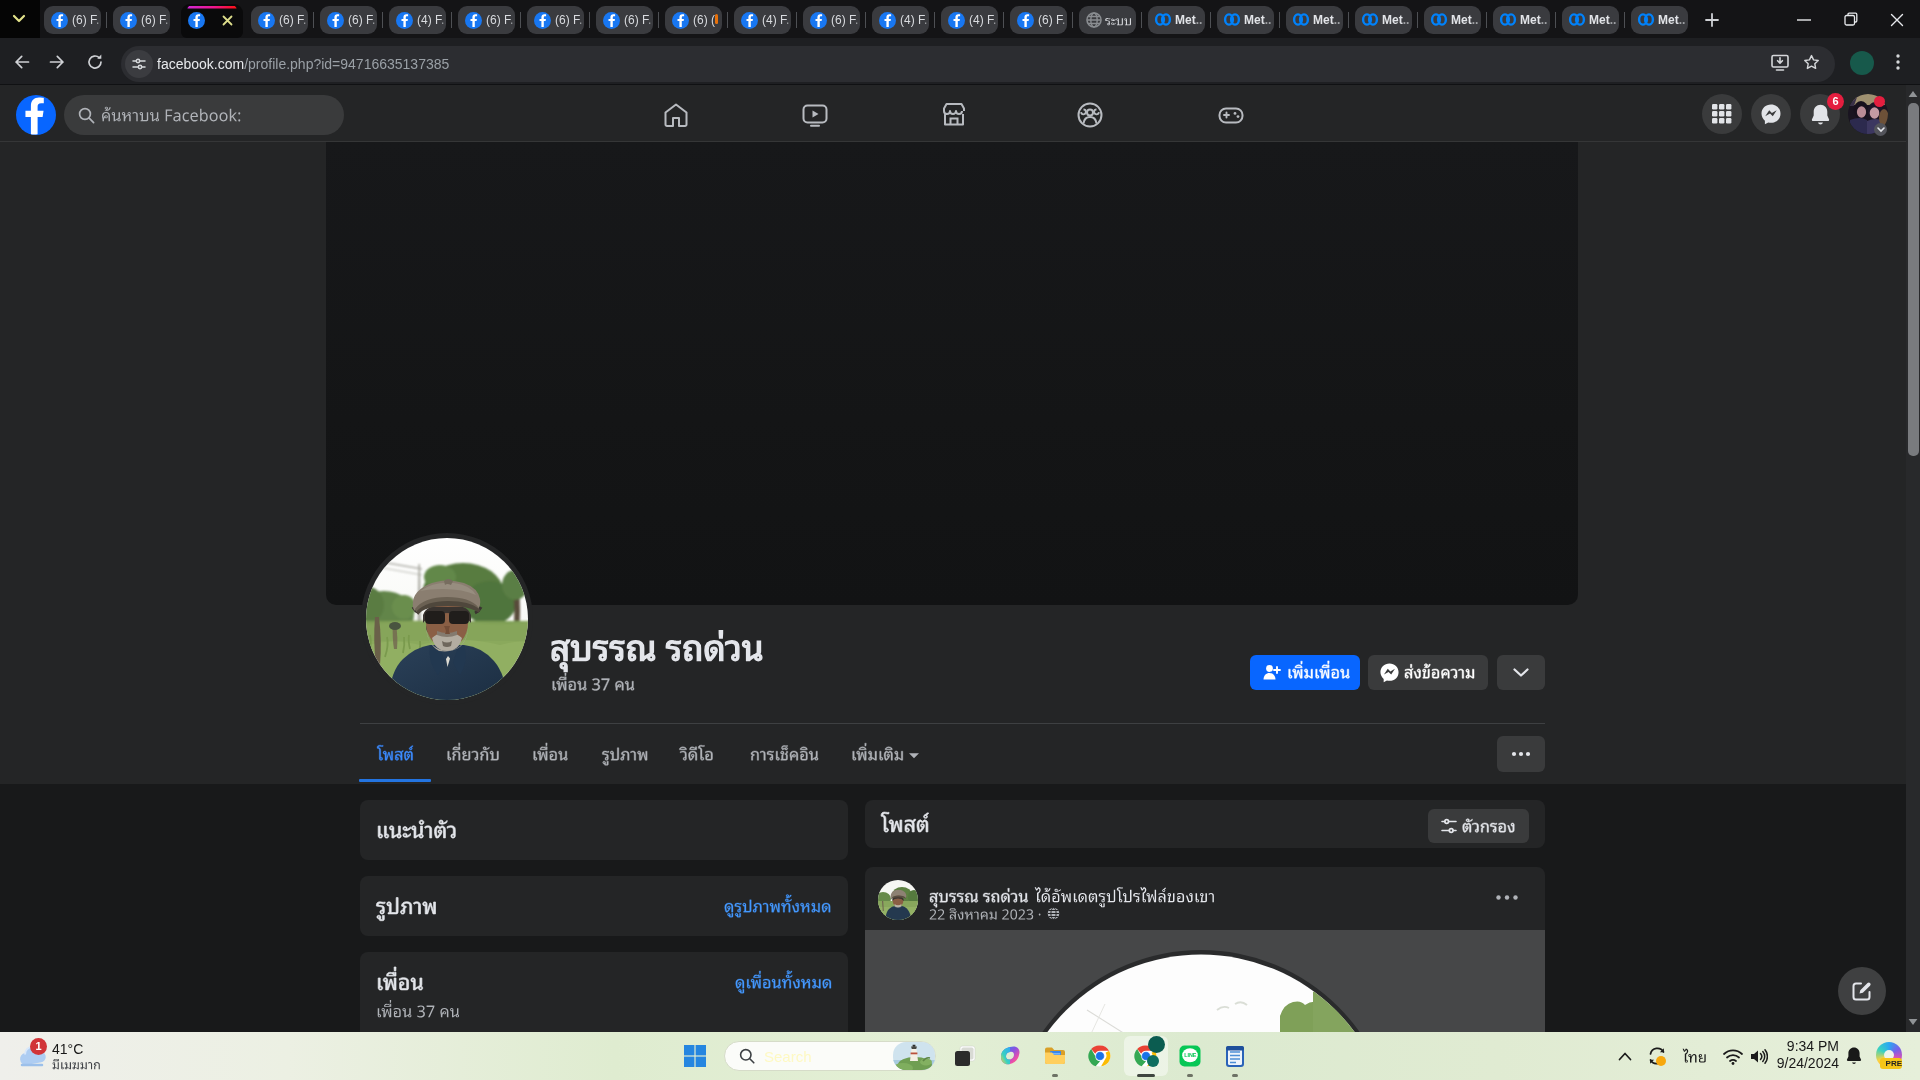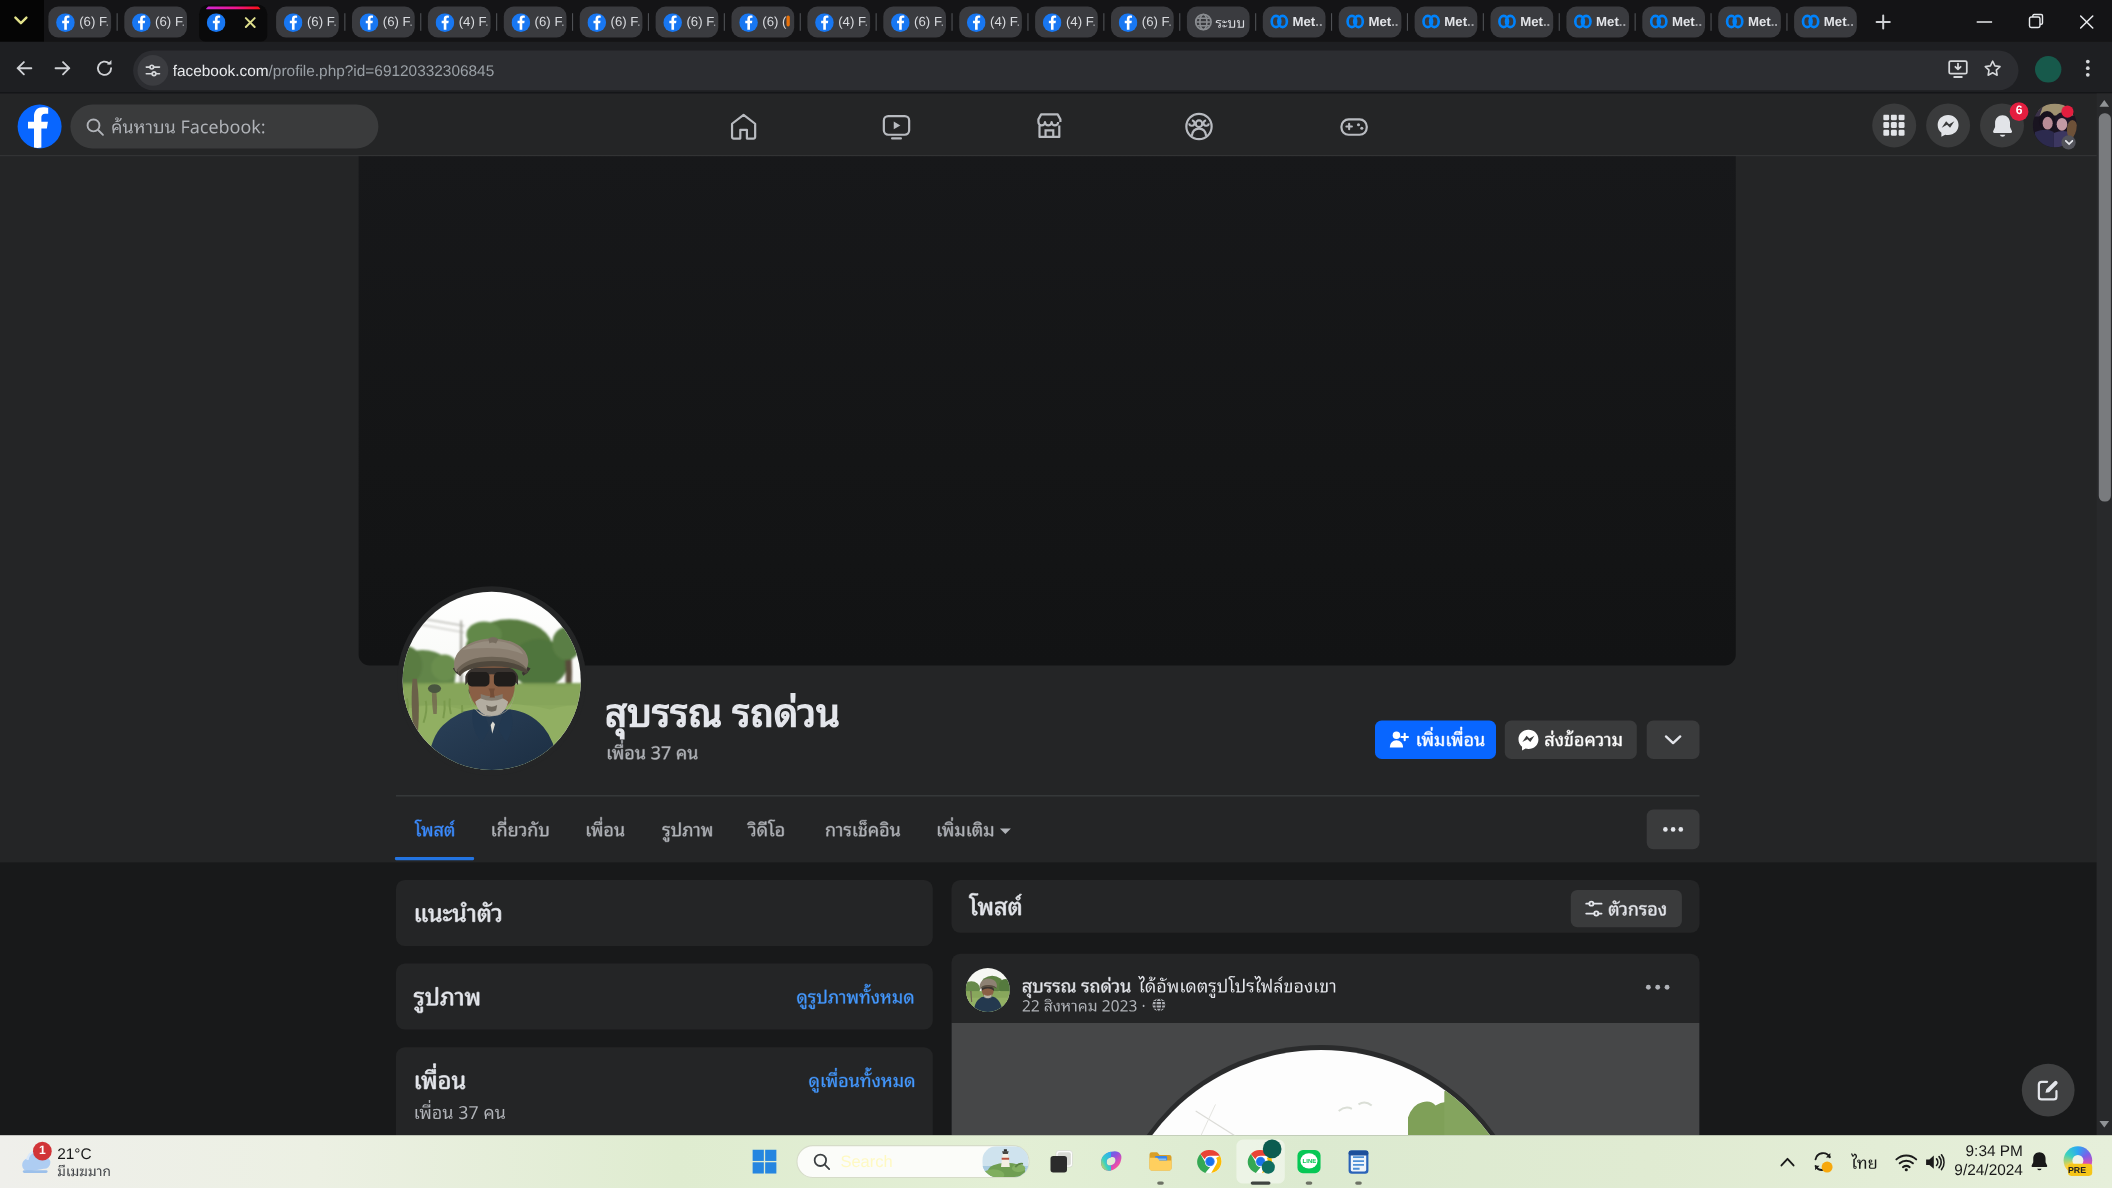--- a/index.html
+++ b/index.html
@@ -222,21 +222,21 @@
     </svg>
 <div style="position:absolute;left:121px;top:46px;width:1714px;height:36px;background:#2c2d31;border-radius:18px"></div>
 <div style="position:absolute;left:125px;top:50px;width:28px;height:28px;background:#3b3c40;border-radius:50%"></div>
 <svg style="position:absolute;left:131px;top:56px" width="16" height="16" viewBox="0 0 16 16">
       <g stroke="#d5d7da" stroke-width="1.5" stroke-linecap="round">
         <path d="M2 5h3.4M8.4 5H14M2 11h5.6M10.6 11H14"></path>
       </g>
       <circle cx="7" cy="5" r="1.7" fill="none" stroke="#d5d7da" stroke-width="1.5"></circle>
       <circle cx="9" cy="11" r="1.7" fill="none" stroke="#d5d7da" stroke-width="1.5"></circle>
     </svg>
-<div style="position:absolute;left:157px;top:56px;font:14px 'Liberation Sans',sans-serif;color:#e8eaed">facebook.com<span style="color:#9aa0a6">/profile.php?id=69120332306845</span></div>
+<div style="position:absolute;left:157px;top:56px;font:14px 'Liberation Sans',sans-serif;color:#e8eaed">facebook.com<span style="color:#9aa0a6">/profile.php?id=94716635137385</span></div>
 <svg style="position:absolute;left:1770px;top:53px" width="20" height="19" viewBox="0 0 20 19">
       <rect x="2" y="2.5" width="16" height="11.5" rx="1.4" stroke="#d5d7da" stroke-width="1.6" fill="none"></rect>
       <path d="M6.5 17h7" stroke="#d5d7da" stroke-width="1.6" stroke-linecap="round"></path>
       <path d="M10 4.8v5M7.6 7.7l2.4 2.4 2.4-2.4" stroke="#d5d7da" stroke-width="1.6" fill="none" stroke-linecap="round" stroke-linejoin="round"></path>
     </svg>
 <svg style="position:absolute;left:1803px;top:54px" width="17" height="17" viewBox="0 0 19 19">
       <path d="M9.5 1.8l2.3 4.8 5.2.7-3.8 3.6.9 5.2-4.6-2.5-4.6 2.5.9-5.2L2 7.3l5.2-.7z" stroke="#d5d7da" stroke-width="1.6" fill="none" stroke-linejoin="round"></path>
     </svg>
 <div style="position:absolute;left:1850px;top:51px;width:24px;height:24px;border-radius:50%;background:#17594b"></div>
 <svg style="position:absolute;left:1892px;top:52px" width="12" height="20" viewBox="0 0 12 20">
@@ -518,21 +518,21 @@
       <path d="M5 7L9.4 1H.6z" fill="#909396"></path>
     </svg>
 <div style="position:absolute;left:1907.5px;top:103px;width:11px;height:353px;background:#797b7e;border-radius:5px"></div>
 <div style="position:absolute;left:0;top:1032px;width:1920px;height:48px;background:linear-gradient(90deg,#efefeb 0%,#ecf0e3 15%,#dfecd0 32%,#e3efd5 48%,#dcead0 62%,#e0ebd2 78%,#e6efda 100%)"></div>
 <svg style="position:absolute;left:18px;top:1043px" width="30" height="25" viewBox="0 0 30 25">
       <path d="M8 22a6 6 0 0 1-1-11.9A8 8 0 0 1 22.5 8.5 5.5 5.5 0 0 1 22 19.5z" fill="#aecdf2"></path>
       <path d="M7 11.5A8 8 0 0 1 22.5 9" stroke="#d9e8fb" stroke-width="2" fill="none"></path>
       <path d="M4 22h20" stroke="#9cc0ea" stroke-width="2.5" stroke-linecap="round"></path>
     </svg>
 <div style="position:absolute;left:30px;top:1038px;width:17px;height:17px;border-radius:50%;background:#d13438;color:#fff;font:bold 11px 'Liberation Sans',sans-serif;text-align:center;line-height:17px">1</div>
-<div style="position:absolute;left:52px;top:1041px;font:14px 'Liberation Sans',sans-serif;color:#191919">21°C</div>
+<div style="position:absolute;left:52px;top:1041px;font:14px 'Liberation Sans',sans-serif;color:#191919">41°C</div>
 <svg style="position:absolute;left:684px;top:1045px" width="22" height="22" viewBox="0 0 22 22">
       <g fill="#2586e0">
         <rect width="10.4" height="10.4"></rect>
         <rect x="11.6" width="10.4" height="10.4"></rect>
         <rect y="11.6" width="10.4" height="10.4"></rect>
         <rect x="11.6" y="11.6" width="10.4" height="10.4"></rect>
       </g>
     </svg>
 <div style="position:absolute;left:724px;top:1041px;width:212px;height:30px;background:#fbfcf9;border:1px solid #d6dcc9;border-radius:16px;box-sizing:border-box"></div>
 <svg style="position:absolute;left:739px;top:1048px" width="16" height="16" viewBox="0 0 16 16">
@@ -653,21 +653,21 @@
         </g>
       </svg>
 <div style="position:absolute;left:1781px;top:1038px;width:58px;text-align:right;font:14px 'Liberation Sans',sans-serif;color:#191919">9:34 PM</div>
 <div style="position:absolute;left:1771px;top:1055px;width:68px;text-align:right;font:14px 'Liberation Sans',sans-serif;color:#191919">9/24/2024</div>
 <svg style="position:absolute;left:1845px;top:1046px" width="18" height="20" viewBox="0 0 18 20">
         <path d="M9 1.5c-3.2 0-5.6 2.5-5.6 5.8v3.2L2 13.6c-.3.7.1 1.4.9 1.4h12.2c.8 0 1.2-.7.9-1.4l-1.4-3.1V7.3C14.6 4 12.2 1.5 9 1.5z" fill="#191919"></path>
         <path d="M7 16.5a2.1 2.1 0 0 0 4 0z" fill="#191919"></path>
       </svg>
 <div style="position:absolute;left:1876px;top:1042px;width:26px;height:26px;border-radius:50%;background:conic-gradient(#2ba7f2,#7b5fe8,#ef4ea8,#f2863c,#ffd23e,#39d2c0,#2ba7f2)"></div>
 <div style="position:absolute;left:1884px;top:1050px;width:10px;height:10px;border-radius:50%;background:#eef3e8"></div>
-<div style="position:absolute;left:1880px;top:1058px;width:22px;height:11px;border-radius:3px;background:#f5c518;color:#222;font:bold 8px 'Liberation Sans',sans-serif;text-align:left;line-height:11px">PRE</div>
+<div style="position:absolute;left:1880px;top:1058px;width:22px;height:11px;border-radius:3px;background:#f5c518;color:#222;font:bold 8px 'Liberation Sans',sans-serif;text-align:right;line-height:11px">PRE</div>
 <svg style="position:absolute;left:1102.0px;top:8.8px" width="33.1" height="23.1" viewBox="-3.0 -16.2 33.1 23.1">
         <path d="M3.5 0.1Q3.0 0.1 2.6 -0.2Q2.3 -0.6 2.3 -1.1Q2.3 -1.7 2.6 -2.0Q3.0 -2.3 3.5 -2.3Q4.0 -2.3 4.3 -2.0Q4.5 -1.7 4.5 -1.3H4.4Q4.4 -1.5 4.2 -1.7Q4.1 -1.9 3.8 -2.0Q3.7 -2.1 3.7 -2.2Q3.7 -2.4 3.7 -2.6V-3.3Q3.7 -3.7 3.5 -3.9Q3.4 -4.0 2.9 -4.1L0.2 -4.5V-5.2Q0.2 -6.1 0.8 -6.6Q1.4 -7.1 2.2 -7.1Q2.7 -7.1 3.0 -7.0Q3.3 -6.9 3.6 -6.8Q3.9 -6.8 4.3 -6.8Q4.5 -6.8 4.8 -6.8Q5.0 -6.9 5.3 -7.0V-6.1Q5.1 -6.1 4.9 -6.0Q4.6 -5.9 4.3 -5.9Q3.8 -5.9 3.3 -6.1Q2.9 -6.2 2.3 -6.2Q1.3 -6.2 1.3 -5.3V-5.1L3.2 -4.8Q3.8 -4.7 4.2 -4.5Q4.5 -4.4 4.7 -4.0Q4.8 -3.7 4.8 -3.2V-1.3Q4.8 -0.6 4.5 -0.3Q4.2 0.1 3.5 0.1ZM3.5 -0.6Q3.8 -0.6 3.9 -0.7Q4.1 -0.8 4.1 -1.1Q4.1 -1.3 3.9 -1.5Q3.8 -1.6 3.5 -1.6Q3.2 -1.6 3.1 -1.5Q3.0 -1.3 3.0 -1.1Q3.0 -0.8 3.1 -0.7Q3.2 -0.6 3.5 -0.6Z M7.9 -4.2Q7.5 -4.2 7.1 -4.3Q6.8 -4.4 6.6 -4.5Q6.2 -4.9 6.2 -5.4Q6.2 -5.9 6.6 -6.3Q6.9 -6.6 7.4 -6.6Q8.0 -6.6 8.3 -6.3Q8.7 -6.0 8.7 -5.5Q8.7 -5.1 8.4 -4.8Q8.2 -4.5 7.8 -4.5V-4.9Q7.8 -4.9 7.9 -4.9Q8.0 -4.9 8.0 -4.9Q8.4 -4.9 8.8 -5.1Q9.3 -5.3 9.8 -5.6Q10.2 -6.0 10.6 -6.4H10.6V-5.3Q10.0 -4.8 9.3 -4.5Q8.6 -4.2 7.9 -4.2ZM7.4 -4.9Q7.7 -4.9 7.8 -5.0Q8.0 -5.2 8.0 -5.4Q8.0 -5.7 7.8 -5.8Q7.7 -5.9 7.4 -5.9Q7.2 -5.9 7.0 -5.8Q6.9 -5.7 6.9 -5.4Q6.9 -5.2 7.0 -5.0Q7.2 -4.9 7.4 -4.9ZM7.9 -0.4Q7.5 -0.4 7.1 -0.4Q6.8 -0.5 6.6 -0.7Q6.2 -1.1 6.2 -1.6Q6.2 -2.1 6.6 -2.4Q6.9 -2.8 7.4 -2.8Q8.0 -2.8 8.3 -2.5Q8.7 -2.1 8.7 -1.6Q8.7 -1.2 8.4 -1.0Q8.2 -0.7 7.8 -0.7V-1.1Q7.8 -1.1 7.9 -1.0Q8.0 -1.0 8.0 -1.0Q8.4 -1.0 8.8 -1.2Q9.3 -1.5 9.8 -1.8Q10.2 -2.2 10.6 -2.6H10.6V-1.5Q10.0 -1.0 9.3 -0.7Q8.6 -0.4 7.9 -0.4ZM7.4 -1.0Q7.7 -1.0 7.8 -1.2Q8.0 -1.3 8.0 -1.6Q8.0 -1.8 7.8 -2.0Q7.7 -2.1 7.4 -2.1Q7.2 -2.1 7.0 -2.0Q6.9 -1.8 6.9 -1.6Q6.9 -1.3 7.0 -1.2Q7.2 -1.0 7.4 -1.0Z M12.0 0.0V-0.7L12.8 -0.8V-4.3Q12.8 -4.5 12.8 -4.7Q12.8 -4.9 12.9 -5.1Q13.2 -5.1 13.3 -5.3Q13.5 -5.4 13.5 -5.7H13.6Q13.6 -5.2 13.3 -4.9Q13.0 -4.6 12.6 -4.6Q12.0 -4.6 11.7 -5.0Q11.3 -5.3 11.3 -5.8Q11.3 -6.4 11.7 -6.7Q12.0 -7.0 12.6 -7.0Q13.2 -7.0 13.6 -6.7Q13.9 -6.4 13.9 -5.8V-0.8H16.2Q16.5 -0.8 16.6 -1.0Q16.8 -1.1 16.8 -1.4V-6.9H17.9V-1.3Q17.9 -0.6 17.6 -0.3Q17.3 0.0 16.7 0.0ZM12.6 -5.3Q12.9 -5.3 13.0 -5.4Q13.2 -5.6 13.2 -5.8Q13.2 -6.1 13.0 -6.2Q12.9 -6.4 12.6 -6.4Q12.3 -6.4 12.2 -6.2Q12.1 -6.1 12.1 -5.8Q12.1 -5.6 12.2 -5.4Q12.3 -5.3 12.6 -5.3Z M20.1 0.0V-0.7L20.9 -0.8V-4.3Q20.9 -4.5 20.9 -4.7Q20.9 -4.9 21.0 -5.1Q21.2 -5.1 21.4 -5.3Q21.5 -5.4 21.5 -5.7H21.7Q21.7 -5.2 21.4 -4.9Q21.1 -4.6 20.6 -4.6Q20.1 -4.6 19.7 -5.0Q19.4 -5.3 19.4 -5.8Q19.4 -6.4 19.8 -6.7Q20.1 -7.0 20.7 -7.0Q21.3 -7.0 21.6 -6.7Q22.0 -6.4 22.0 -5.8V-0.8H24.3Q24.6 -0.8 24.7 -1.0Q24.9 -1.1 24.9 -1.4V-6.9H26.0V-1.3Q26.0 -0.6 25.7 -0.3Q25.4 0.0 24.7 0.0ZM20.7 -5.3Q20.9 -5.3 21.1 -5.4Q21.2 -5.6 21.2 -5.8Q21.2 -6.1 21.1 -6.2Q20.9 -6.4 20.7 -6.4Q20.4 -6.4 20.3 -6.2Q20.1 -6.1 20.1 -5.8Q20.1 -5.6 20.3 -5.4Q20.4 -5.3 20.7 -5.3Z" fill="#d9dbdf"></path>
       </svg>
 <svg style="position:absolute;left:98.0px;top:99.8px" width="146.5" height="30.2" viewBox="-3.0 -21.2 146.5 30.2">
         <path d="M1.5 0.0V-1.2Q1.5 -2.0 1.4 -2.6Q1.2 -3.3 1.1 -3.9Q1.0 -4.6 1.0 -5.4Q1.0 -7.2 2.0 -8.2Q3.1 -9.2 5.0 -9.2Q6.9 -9.2 7.9 -8.3Q8.9 -7.4 8.9 -5.6V0.0H7.5V-5.6Q7.5 -6.8 6.8 -7.5Q6.2 -8.1 5.0 -8.1Q3.8 -8.1 3.1 -7.4Q2.4 -6.7 2.4 -5.5V-5.4Q2.4 -5.0 2.4 -4.7Q2.4 -4.3 2.5 -3.9Q2.5 -3.6 2.5 -3.2H2.5Q2.7 -4.1 3.1 -4.7Q3.5 -5.2 4.0 -5.6Q4.5 -5.9 5.1 -5.9Q5.9 -5.9 6.3 -5.5Q6.8 -5.1 6.8 -4.4Q6.8 -3.7 6.3 -3.3Q5.9 -2.9 5.2 -2.9Q4.5 -2.9 4.1 -3.2Q3.7 -3.6 3.7 -4.1Q3.7 -4.7 4.2 -4.8L4.3 -4.3Q4.0 -4.1 3.8 -3.8Q3.5 -3.5 3.3 -3.0Q3.1 -2.6 3.0 -2.1Q2.9 -1.6 2.9 -1.1V0.0ZM5.1 -3.7Q5.5 -3.7 5.7 -3.9Q5.8 -4.1 5.8 -4.4Q5.8 -4.7 5.6 -4.9Q5.5 -5.1 5.1 -5.1Q4.8 -5.1 4.6 -4.9Q4.4 -4.7 4.4 -4.4Q4.4 -4.1 4.6 -3.9Q4.8 -3.7 5.1 -3.7Z M5.2 -10.4Q4.9 -10.4 4.5 -10.4Q4.2 -10.4 3.8 -10.4V-11.0Q4.3 -11.0 4.8 -11.2Q5.1 -11.3 5.3 -11.6Q5.5 -11.9 5.5 -12.1V-12.3Q5.9 -12.3 6.1 -12.5Q6.3 -12.7 6.3 -13.1H6.6Q6.6 -12.5 6.2 -12.1Q5.8 -11.8 5.2 -11.8Q4.5 -11.8 4.1 -12.1Q3.7 -12.5 3.7 -13.1Q3.7 -13.7 4.2 -14.1Q4.6 -14.5 5.3 -14.5Q6.0 -14.5 6.4 -14.1Q6.9 -13.7 6.9 -13.0Q6.9 -12.5 6.6 -12.0Q6.3 -11.5 5.8 -11.1V-11.1Q6.9 -11.3 7.6 -12.0Q8.3 -12.7 8.4 -13.9H9.7Q9.5 -12.2 8.3 -11.3Q7.2 -10.4 5.2 -10.4ZM5.2 -12.4Q5.6 -12.4 5.7 -12.6Q5.9 -12.8 5.9 -13.1Q5.9 -13.4 5.7 -13.6Q5.6 -13.8 5.2 -13.8Q4.9 -13.8 4.7 -13.6Q4.5 -13.4 4.5 -13.1Q4.5 -12.8 4.7 -12.6Q4.9 -12.4 5.2 -12.4Z M12.6 0.0V-5.6Q12.6 -5.9 12.6 -6.1Q12.6 -6.3 12.7 -6.6Q13.0 -6.7 13.2 -6.9Q13.4 -7.1 13.4 -7.4H13.6Q13.6 -6.8 13.2 -6.4Q12.9 -6.0 12.2 -6.0Q11.5 -6.0 11.1 -6.5Q10.6 -6.9 10.6 -7.6Q10.6 -8.3 11.1 -8.7Q11.6 -9.2 12.3 -9.2Q13.1 -9.2 13.6 -8.7Q14.0 -8.3 14.0 -7.6V-2.9Q14.0 -2.7 14.0 -2.5Q14.0 -2.3 14.0 -2.1Q14.0 -2.0 14.0 -1.8Q14.0 -1.6 14.0 -1.3H14.1Q14.2 -1.5 14.6 -1.7Q14.9 -1.9 15.4 -2.2Q15.9 -2.5 16.5 -2.8Q17.0 -3.0 17.2 -3.2Q17.4 -3.3 17.5 -3.6Q17.5 -3.8 17.5 -4.2V-9.0H19.0V-4.3Q19.0 -3.8 18.9 -3.4Q18.7 -3.1 18.4 -2.8Q18.1 -2.6 17.5 -2.4L17.3 -2.2Q16.5 -1.9 15.9 -1.5Q15.3 -1.1 14.8 -0.7Q14.3 -0.4 13.9 0.0ZM12.3 -6.9Q12.6 -6.9 12.8 -7.1Q13.0 -7.3 13.0 -7.6Q13.0 -7.9 12.8 -8.1Q12.6 -8.3 12.3 -8.3Q11.9 -8.3 11.8 -8.1Q11.6 -7.9 11.6 -7.6Q11.6 -7.3 11.8 -7.1Q11.9 -6.9 12.3 -6.9ZM18.0 0.1Q17.2 0.1 16.8 -0.3Q16.3 -0.7 16.3 -1.5Q16.3 -2.1 16.8 -2.6Q17.3 -3.0 18.0 -3.0Q18.7 -3.0 19.2 -2.6Q19.7 -2.1 19.7 -1.5Q19.7 -0.7 19.2 -0.3Q18.7 0.1 18.0 0.1ZM18.0 -0.7Q18.3 -0.7 18.5 -0.9Q18.7 -1.1 18.7 -1.5Q18.7 -1.8 18.5 -2.0Q18.3 -2.2 18.0 -2.2Q17.7 -2.2 17.5 -2.0Q17.3 -1.8 17.3 -1.5Q17.3 -1.1 17.5 -0.9Q17.7 -0.7 18.0 -0.7Z M22.7 0.0V-5.6Q22.7 -5.9 22.7 -6.1Q22.8 -6.3 22.8 -6.6Q23.2 -6.7 23.4 -6.9Q23.6 -7.1 23.6 -7.4H23.8Q23.8 -6.8 23.4 -6.4Q23.0 -6.0 22.4 -6.0Q21.7 -6.0 21.3 -6.5Q20.8 -6.9 20.8 -7.6Q20.8 -8.3 21.3 -8.7Q21.7 -9.2 22.5 -9.2Q23.3 -9.2 23.7 -8.7Q24.2 -8.3 24.2 -7.6V-5.3Q24.2 -4.9 24.2 -4.5Q24.1 -4.2 24.1 -3.8H24.1Q24.4 -4.3 24.6 -4.8Q24.9 -5.2 25.2 -5.6Q25.7 -6.2 26.3 -6.5Q26.8 -6.7 27.4 -6.8H27.8Q28.5 -6.6 28.9 -6.4Q29.3 -6.1 29.5 -5.8Q29.7 -5.4 29.7 -4.8V0.0H28.2V-4.7Q28.2 -5.2 28.0 -5.5Q27.8 -5.7 27.4 -5.7Q27.0 -5.7 26.5 -5.4Q26.0 -5.1 25.5 -4.5Q25.1 -4.0 24.8 -3.4Q24.5 -2.8 24.3 -2.2Q24.2 -1.6 24.2 -1.1V0.0ZM22.5 -6.9Q22.8 -6.9 23.0 -7.1Q23.2 -7.3 23.2 -7.6Q23.2 -7.9 23.0 -8.1Q22.8 -8.3 22.5 -8.3Q22.1 -8.3 21.9 -8.1Q21.8 -7.9 21.8 -7.6Q21.8 -7.3 21.9 -7.1Q22.1 -6.9 22.5 -6.9ZM28.2 -6.1Q27.4 -6.1 27.0 -6.6Q26.5 -7.0 26.5 -7.7Q26.5 -8.3 27.0 -8.8Q27.4 -9.2 28.2 -9.2Q28.9 -9.2 29.4 -8.7Q29.8 -8.3 29.8 -7.7Q29.8 -7.0 29.4 -6.6Q28.9 -6.1 28.2 -6.1ZM28.2 -6.9Q28.5 -6.9 28.7 -7.1Q28.9 -7.3 28.9 -7.6Q28.9 -7.9 28.7 -8.1Q28.5 -8.3 28.2 -8.3Q27.8 -8.3 27.6 -8.1Q27.4 -7.9 27.4 -7.6Q27.4 -7.3 27.6 -7.1Q27.8 -6.9 28.2 -6.9Z M35.3 0.0V-6.4Q35.3 -7.3 34.9 -7.7Q34.6 -8.1 33.9 -8.1Q33.5 -8.1 33.0 -7.9Q32.5 -7.7 32.0 -7.3L31.3 -8.2Q31.9 -8.7 32.6 -8.9Q33.3 -9.2 34.0 -9.2Q35.3 -9.2 36.0 -8.5Q36.7 -7.8 36.7 -6.5V0.0Z M39.5 0.0V-0.8L40.5 -1.1V-5.6Q40.5 -5.9 40.6 -6.1Q40.6 -6.3 40.7 -6.6Q41.0 -6.7 41.2 -6.9Q41.4 -7.1 41.4 -7.4H41.6Q41.6 -6.8 41.2 -6.4Q40.9 -6.0 40.2 -6.0Q39.5 -6.0 39.1 -6.5Q38.6 -6.9 38.6 -7.6Q38.6 -8.3 39.1 -8.7Q39.6 -9.2 40.3 -9.2Q41.1 -9.2 41.5 -8.7Q42.0 -8.3 42.0 -7.6V-1.1H45.0Q45.4 -1.1 45.6 -1.3Q45.8 -1.5 45.8 -1.9V-9.0H47.2V-1.6Q47.2 -0.8 46.8 -0.4Q46.4 0.0 45.6 0.0ZM40.3 -6.9Q40.6 -6.9 40.8 -7.1Q41.0 -7.3 41.0 -7.6Q41.0 -7.9 40.8 -8.1Q40.6 -8.3 40.3 -8.3Q40.0 -8.3 39.8 -8.1Q39.6 -7.9 39.6 -7.6Q39.6 -7.3 39.8 -7.1Q40.0 -6.9 40.3 -6.9Z M50.9 0.0V-5.6Q50.9 -5.9 50.9 -6.1Q50.9 -6.3 51.0 -6.6Q51.4 -6.7 51.5 -6.9Q51.7 -7.1 51.8 -7.4H51.9Q51.9 -6.8 51.6 -6.4Q51.2 -6.0 50.6 -6.0Q49.9 -6.0 49.4 -6.5Q49.0 -6.9 49.0 -7.6Q49.0 -8.3 49.4 -8.7Q49.9 -9.2 50.7 -9.2Q51.4 -9.2 51.9 -8.7Q52.3 -8.3 52.3 -7.6V-2.9Q52.3 -2.7 52.3 -2.5Q52.3 -2.3 52.3 -2.1Q52.3 -2.0 52.3 -1.8Q52.3 -1.6 52.3 -1.3H52.4Q52.6 -1.5 52.9 -1.7Q53.3 -1.9 53.7 -2.2Q54.2 -2.5 54.8 -2.8Q55.3 -3.0 55.5 -3.2Q55.7 -3.3 55.8 -3.6Q55.9 -3.8 55.9 -4.2V-9.0H57.3V-4.3Q57.3 -3.8 57.2 -3.4Q57.1 -3.1 56.7 -2.8Q56.4 -2.6 55.9 -2.4L55.6 -2.2Q54.9 -1.9 54.2 -1.5Q53.6 -1.1 53.1 -0.7Q52.6 -0.4 52.3 0.0ZM50.6 -6.9Q51.0 -6.9 51.1 -7.1Q51.3 -7.3 51.3 -7.6Q51.3 -7.9 51.1 -8.1Q51.0 -8.3 50.6 -8.3Q50.3 -8.3 50.1 -8.1Q49.9 -7.9 49.9 -7.6Q49.9 -7.3 50.1 -7.1Q50.3 -6.9 50.6 -6.9ZM56.3 0.1Q55.6 0.1 55.1 -0.3Q54.7 -0.7 54.7 -1.5Q54.7 -2.1 55.1 -2.6Q55.6 -3.0 56.3 -3.0Q57.1 -3.0 57.5 -2.6Q58.0 -2.1 58.0 -1.5Q58.0 -0.7 57.5 -0.3Q57.1 0.1 56.3 0.1ZM56.3 -0.7Q56.6 -0.7 56.8 -0.9Q57.0 -1.1 57.0 -1.5Q57.0 -1.8 56.8 -2.0Q56.6 -2.2 56.3 -2.2Q56.0 -2.2 55.8 -2.0Q55.6 -1.8 55.6 -1.5Q55.6 -1.1 55.8 -0.9Q56.0 -0.7 56.3 -0.7Z M66.1 0.0H64.7V-11.6H71.2V-10.4H66.1V-6.2H70.9V-4.9H66.1Z M76.2 -8.9Q77.8 -8.9 78.6 -8.2Q79.4 -7.5 79.4 -5.9V0.0H78.3L78.0 -1.2H78.0Q77.6 -0.8 77.2 -0.4Q76.8 -0.1 76.3 0.0Q75.8 0.2 75.0 0.2Q74.3 0.2 73.6 -0.1Q73.0 -0.4 72.6 -1.0Q72.3 -1.5 72.3 -2.4Q72.3 -3.7 73.3 -4.4Q74.3 -5.2 76.5 -5.2L78.0 -5.3V-5.8Q78.0 -6.9 77.5 -7.3Q77.0 -7.7 76.2 -7.7Q75.5 -7.7 74.8 -7.5Q74.2 -7.3 73.7 -7.1L73.3 -8.1Q73.8 -8.4 74.6 -8.7Q75.4 -8.9 76.2 -8.9ZM76.7 -4.2Q75.0 -4.2 74.4 -3.7Q73.8 -3.2 73.8 -2.4Q73.8 -1.7 74.2 -1.3Q74.7 -1.0 75.4 -1.0Q76.5 -1.0 77.2 -1.6Q77.9 -2.2 77.9 -3.5V-4.3Z M85.6 0.2Q84.4 0.2 83.5 -0.3Q82.6 -0.8 82.1 -1.8Q81.6 -2.8 81.6 -4.3Q81.6 -5.9 82.1 -6.9Q82.7 -8.0 83.6 -8.4Q84.5 -8.9 85.7 -8.9Q86.3 -8.9 87.0 -8.8Q87.6 -8.6 88.0 -8.4L87.5 -7.2Q87.1 -7.4 86.6 -7.5Q86.1 -7.6 85.6 -7.6Q84.8 -7.6 84.2 -7.3Q83.6 -6.9 83.3 -6.2Q83.1 -5.4 83.1 -4.3Q83.1 -3.3 83.3 -2.6Q83.6 -1.8 84.2 -1.5Q84.7 -1.1 85.6 -1.1Q86.3 -1.1 86.8 -1.2Q87.4 -1.4 87.8 -1.6V-0.3Q87.4 -0.1 86.9 0.0Q86.3 0.2 85.6 0.2Z M93.3 -8.9Q94.4 -8.9 95.2 -8.4Q96.0 -7.9 96.4 -7.0Q96.9 -6.1 96.9 -5.0V-4.1H90.9Q90.9 -2.6 91.6 -1.8Q92.4 -1.1 93.7 -1.1Q94.5 -1.1 95.2 -1.2Q95.8 -1.4 96.5 -1.7V-0.4Q95.8 -0.1 95.2 0.0Q94.5 0.2 93.6 0.2Q92.4 0.2 91.4 -0.3Q90.5 -0.8 89.9 -1.9Q89.4 -2.9 89.4 -4.3Q89.4 -5.7 89.9 -6.8Q90.4 -7.8 91.2 -8.3Q92.1 -8.9 93.3 -8.9ZM93.3 -7.7Q92.2 -7.7 91.6 -7.1Q91.0 -6.4 90.9 -5.2H95.4Q95.4 -6.0 95.1 -6.5Q94.9 -7.1 94.5 -7.4Q94.0 -7.7 93.3 -7.7Z M100.5 -9.4Q100.5 -8.8 100.5 -8.3Q100.5 -7.9 100.4 -7.6H100.5Q100.9 -8.1 101.5 -8.5Q102.2 -8.9 103.2 -8.9Q104.9 -8.9 105.8 -7.8Q106.8 -6.6 106.8 -4.4Q106.8 -2.9 106.4 -1.9Q105.9 -0.8 105.1 -0.3Q104.3 0.2 103.2 0.2Q102.2 0.2 101.5 -0.2Q100.9 -0.6 100.5 -1.1H100.4L100.1 0.0H99.1V-12.4H100.5ZM103.0 -7.7Q102.1 -7.7 101.5 -7.3Q101.0 -7.0 100.8 -6.3Q100.5 -5.5 100.5 -4.4V-4.4Q100.5 -2.7 101.1 -1.9Q101.6 -1.0 103.0 -1.0Q104.2 -1.0 104.8 -1.9Q105.3 -2.8 105.3 -4.4Q105.3 -6.0 104.8 -6.9Q104.2 -7.7 103.0 -7.7Z M116.7 -4.4Q116.7 -3.3 116.4 -2.5Q116.1 -1.6 115.6 -1.0Q115.1 -0.4 114.3 -0.1Q113.6 0.2 112.6 0.2Q111.8 0.2 111.0 -0.1Q110.3 -0.4 109.8 -1.0Q109.2 -1.6 108.9 -2.5Q108.6 -3.3 108.6 -4.4Q108.6 -5.8 109.1 -6.8Q109.6 -7.8 110.5 -8.4Q111.4 -8.9 112.7 -8.9Q113.9 -8.9 114.8 -8.4Q115.7 -7.8 116.2 -6.8Q116.7 -5.8 116.7 -4.4ZM110.1 -4.4Q110.1 -3.4 110.4 -2.6Q110.6 -1.8 111.2 -1.4Q111.8 -1.0 112.7 -1.0Q113.5 -1.0 114.1 -1.4Q114.7 -1.8 115.0 -2.6Q115.2 -3.4 115.2 -4.4Q115.2 -5.4 114.9 -6.2Q114.7 -6.9 114.1 -7.3Q113.5 -7.7 112.6 -7.7Q111.3 -7.7 110.7 -6.8Q110.1 -5.9 110.1 -4.4Z M126.6 -4.4Q126.6 -3.3 126.3 -2.5Q126.0 -1.6 125.5 -1.0Q124.9 -0.4 124.2 -0.1Q123.4 0.2 122.5 0.2Q121.6 0.2 120.9 -0.1Q120.2 -0.4 119.6 -1.0Q119.1 -1.6 118.8 -2.5Q118.5 -3.3 118.5 -4.4Q118.5 -5.8 119.0 -6.8Q119.5 -7.8 120.4 -8.4Q121.3 -8.9 122.5 -8.9Q123.7 -8.9 124.6 -8.4Q125.5 -7.8 126.1 -6.8Q126.6 -5.8 126.6 -4.4ZM120.0 -4.4Q120.0 -3.4 120.2 -2.6Q120.5 -1.8 121.1 -1.4Q121.6 -1.0 122.5 -1.0Q123.4 -1.0 124.0 -1.4Q124.5 -1.8 124.8 -2.6Q125.1 -3.4 125.1 -4.4Q125.1 -5.4 124.8 -6.2Q124.5 -6.9 124.0 -7.3Q123.4 -7.7 122.5 -7.7Q121.2 -7.7 120.6 -6.8Q120.0 -5.9 120.0 -4.4Z M130.3 -5.9Q130.3 -5.7 130.2 -5.2Q130.2 -4.8 130.2 -4.5H130.3Q130.4 -4.6 130.5 -4.9Q130.7 -5.1 130.9 -5.4Q131.1 -5.6 131.3 -5.8L134.1 -8.7H135.8L132.2 -5.0L136.0 0.0H134.3L131.2 -4.1L130.3 -3.2V0.0H128.8V-12.4H130.3Z M137.3 -0.9Q137.3 -1.5 137.6 -1.7Q137.9 -2.0 138.3 -2.0Q138.7 -2.0 139.0 -1.7Q139.3 -1.5 139.3 -0.9Q139.3 -0.3 139.0 -0.0Q138.7 0.2 138.3 0.2Q137.9 0.2 137.6 -0.0Q137.3 -0.3 137.3 -0.9ZM137.3 -7.9Q137.3 -8.5 137.6 -8.7Q137.9 -9.0 138.3 -9.0Q138.7 -9.0 139.0 -8.7Q139.3 -8.5 139.3 -7.9Q139.3 -7.3 139.0 -7.0Q138.7 -6.7 138.3 -6.7Q137.9 -6.7 137.6 -7.0Q137.3 -7.3 137.3 -7.9Z" fill="#b0b3b8"></path>
       </svg>
 <svg style="position:absolute;left:547.0px;top:614.5px" width="219.7" height="64.8" viewBox="-3.0 -45.5 219.7 64.8">
         <path d="M5.8 0.2Q4.1 0.2 3.1 -0.8Q2.1 -1.8 2.1 -3.5V-7.6Q2.1 -10.3 3.5 -11.7Q4.9 -13.2 7.4 -13.2Q8.6 -13.2 9.8 -12.7Q11.0 -12.3 12.0 -11.4Q13.1 -10.5 13.8 -9.3H13.9V-12.8Q13.9 -15.1 12.6 -16.3Q11.3 -17.4 8.6 -17.4Q7.1 -17.4 5.5 -17.0Q3.9 -16.6 2.2 -15.7V-18.3Q3.6 -19.0 5.5 -19.4Q7.4 -19.8 9.3 -19.8Q10.7 -19.8 12.0 -19.4Q13.2 -19.1 14.1 -18.4Q15.0 -17.7 15.5 -16.8Q16.3 -16.0 16.7 -15.0Q17.1 -14.0 17.1 -12.5V0.0H13.9V-3.0Q13.9 -4.6 13.5 -6.0Q13.0 -7.4 12.1 -8.5Q11.3 -9.6 10.2 -10.2Q9.0 -10.8 7.7 -10.8Q6.5 -10.8 5.9 -10.0Q5.3 -9.2 5.3 -7.7V-6.8Q5.3 -6.5 5.2 -6.1Q5.1 -5.8 5.0 -5.5Q4.4 -5.5 3.9 -4.8Q3.4 -4.2 3.4 -3.4H3.0Q3.0 -4.8 3.8 -5.6Q4.6 -6.4 6.0 -6.4Q7.5 -6.4 8.4 -5.5Q9.4 -4.6 9.4 -3.1Q9.4 -1.6 8.4 -0.7Q7.5 0.2 5.8 0.2ZM5.8 -1.5Q6.5 -1.5 6.9 -1.9Q7.4 -2.3 7.4 -3.0Q7.4 -3.7 6.9 -4.1Q6.5 -4.6 5.8 -4.6Q5.1 -4.6 4.7 -4.1Q4.3 -3.7 4.3 -3.0Q4.3 -2.3 4.7 -1.9Q5.1 -1.5 5.8 -1.5ZM14.9 -15.2 13.6 -16.7Q14.9 -17.4 15.7 -18.4Q16.5 -19.3 16.7 -20.5H19.7Q19.5 -19.0 18.3 -17.7Q17.1 -16.3 14.9 -15.2Z M14.2 11.0V7.0Q14.6 7.0 14.9 6.8Q15.3 6.7 15.5 6.4Q15.8 6.1 15.8 5.6H16.2Q16.2 7.2 15.3 7.8Q14.4 8.4 13.2 8.4Q11.9 8.4 11.0 7.6Q10.1 6.7 10.1 5.3Q10.1 4.0 11.0 3.1Q12.0 2.2 13.6 2.2Q15.2 2.2 16.2 3.2Q17.1 4.1 17.1 5.6V11.0ZM13.3 6.8Q14.0 6.8 14.4 6.4Q14.8 6.0 14.8 5.4Q14.8 4.7 14.4 4.3Q14.0 3.9 13.3 3.9Q12.6 3.9 12.3 4.3Q11.9 4.7 11.9 5.4Q11.9 6.0 12.3 6.4Q12.6 6.8 13.3 6.8Z M23.1 0.0V-1.8L25.3 -2.3V-12.0Q25.3 -12.6 25.3 -13.1Q25.4 -13.6 25.5 -14.2Q26.3 -14.3 26.7 -14.8Q27.1 -15.2 27.2 -16.0H27.5Q27.5 -14.6 26.7 -13.8Q26.0 -13.0 24.6 -13.0Q23.1 -13.0 22.1 -13.9Q21.2 -14.8 21.2 -16.3Q21.2 -17.9 22.2 -18.8Q23.2 -19.7 24.8 -19.7Q26.5 -19.7 27.4 -18.8Q28.4 -17.9 28.4 -16.3V-2.3H34.8Q35.7 -2.3 36.1 -2.7Q36.5 -3.2 36.5 -4.0V-19.4H39.6V-3.5Q39.6 -1.8 38.7 -0.9Q37.8 0.0 36.1 0.0ZM24.7 -14.8Q25.5 -14.8 25.9 -15.2Q26.3 -15.6 26.3 -16.3Q26.3 -17.0 25.9 -17.4Q25.5 -17.8 24.7 -17.8Q24.0 -17.8 23.6 -17.4Q23.2 -17.0 23.2 -16.3Q23.2 -15.6 23.6 -15.2Q24.0 -14.8 24.7 -14.8Z M52.6 0.2Q51.0 0.2 50.1 -0.7Q49.1 -1.6 49.1 -3.1Q49.1 -4.6 50.1 -5.5Q51.1 -6.4 52.5 -6.4Q54.0 -6.4 54.7 -5.6Q55.3 -4.7 55.3 -3.7H55.0Q55.0 -4.2 54.5 -4.8Q54.1 -5.3 53.3 -5.5Q53.2 -5.8 53.1 -6.2Q53.1 -6.6 53.1 -7.3V-9.1Q53.1 -10.3 52.6 -10.8Q52.2 -11.3 51.0 -11.5L43.3 -12.7V-14.5Q43.3 -17.1 44.9 -18.4Q46.6 -19.7 49.0 -19.7Q50.2 -19.7 51.1 -19.5Q52.0 -19.4 52.9 -19.2Q53.7 -19.0 54.7 -19.0Q55.4 -19.0 56.1 -19.1Q56.8 -19.3 57.5 -19.5V-17.2Q57.0 -17.0 56.3 -16.8Q55.6 -16.6 54.8 -16.6Q53.4 -16.6 52.1 -17.0Q50.7 -17.4 49.3 -17.4Q46.4 -17.4 46.4 -14.8V-14.4L51.6 -13.5Q53.4 -13.2 54.4 -12.7Q55.4 -12.2 55.8 -11.3Q56.2 -10.4 56.2 -9.0V-3.5Q56.2 -1.7 55.3 -0.7Q54.4 0.2 52.6 0.2ZM52.6 -1.5Q53.3 -1.5 53.7 -1.9Q54.1 -2.3 54.1 -3.0Q54.1 -3.7 53.7 -4.1Q53.3 -4.6 52.6 -4.6Q51.8 -4.6 51.4 -4.1Q51.0 -3.7 51.0 -3.0Q51.0 -2.3 51.4 -1.9Q51.8 -1.5 52.6 -1.5Z M69.1 0.2Q67.5 0.2 66.6 -0.7Q65.6 -1.6 65.6 -3.1Q65.6 -4.6 66.6 -5.5Q67.6 -6.4 69.0 -6.4Q70.5 -6.4 71.2 -5.6Q71.9 -4.7 71.9 -3.7H71.5Q71.5 -4.2 71.1 -4.8Q70.7 -5.3 69.9 -5.5Q69.7 -5.8 69.7 -6.2Q69.6 -6.6 69.6 -7.3V-9.1Q69.6 -10.3 69.2 -10.8Q68.7 -11.3 67.5 -11.5L59.9 -12.7V-14.5Q59.9 -17.1 61.5 -18.4Q63.1 -19.7 65.5 -19.7Q66.7 -19.7 67.7 -19.5Q68.6 -19.4 69.4 -19.2Q70.2 -19.0 71.2 -19.0Q71.9 -19.0 72.6 -19.1Q73.3 -19.3 74.0 -19.5V-17.2Q73.5 -17.0 72.8 -16.8Q72.1 -16.6 71.3 -16.6Q69.9 -16.6 68.6 -17.0Q67.2 -17.4 65.8 -17.4Q62.9 -17.4 62.9 -14.8V-14.4L68.1 -13.5Q69.9 -13.2 70.9 -12.7Q71.9 -12.2 72.3 -11.3Q72.8 -10.4 72.8 -9.0V-3.5Q72.8 -1.7 71.8 -0.7Q70.9 0.2 69.1 0.2ZM69.1 -1.5Q69.8 -1.5 70.2 -1.9Q70.6 -2.3 70.6 -3.0Q70.6 -3.7 70.2 -4.1Q69.8 -4.6 69.1 -4.6Q68.4 -4.6 68.0 -4.1Q67.6 -3.7 67.6 -3.0Q67.6 -2.3 68.0 -1.9Q68.4 -1.5 69.1 -1.5Z M82.1 0.2Q80.4 0.2 79.5 -0.8Q78.5 -1.8 78.5 -3.5V-6.3Q78.5 -8.4 79.3 -9.5Q80.2 -10.7 82.0 -11.2V-11.3L77.4 -12.6V-13.1Q77.4 -15.1 78.4 -16.6Q79.5 -18.1 81.4 -19.0Q83.2 -19.8 85.8 -19.8Q89.7 -19.8 91.7 -18.0Q93.7 -16.1 93.7 -12.5V-8.1Q93.7 -6.3 93.7 -5.2Q93.7 -4.1 93.6 -3.1H93.7Q94.3 -3.7 95.6 -4.6Q96.8 -5.5 98.1 -6.2Q99.0 -6.7 99.5 -7.0Q100.0 -7.4 100.1 -7.8Q100.2 -8.3 100.2 -9.2V-19.4H103.4V-9.3Q103.4 -8.3 103.1 -7.6Q102.9 -6.9 102.2 -6.4Q101.5 -6.0 100.2 -5.4L99.8 -4.9Q98.1 -4.0 96.9 -3.2Q95.8 -2.5 94.9 -1.7Q94.1 -0.9 93.5 0.0H90.5V-12.5Q90.5 -14.9 89.3 -16.2Q88.1 -17.4 85.7 -17.4Q83.3 -17.4 81.9 -16.2Q80.4 -15.1 80.4 -13.1V-12.6L79.1 -14.4L85.1 -12.3L84.9 -10.4Q83.2 -10.2 82.4 -9.4Q81.6 -8.6 81.6 -7.0V-6.8Q81.6 -6.5 81.6 -6.1Q81.5 -5.7 81.4 -5.2Q80.6 -5.0 80.2 -4.6Q79.8 -4.1 79.7 -3.4H79.4Q79.4 -4.8 80.2 -5.6Q80.9 -6.4 82.3 -6.4Q83.8 -6.4 84.8 -5.5Q85.7 -4.6 85.7 -3.1Q85.7 -1.6 84.8 -0.7Q83.8 0.2 82.1 0.2ZM82.1 -1.5Q82.9 -1.5 83.3 -1.9Q83.7 -2.3 83.7 -3.0Q83.7 -3.7 83.3 -4.1Q82.9 -4.6 82.1 -4.6Q81.4 -4.6 81.0 -4.1Q80.6 -3.7 80.6 -3.0Q80.6 -2.3 81.0 -1.9Q81.4 -1.5 82.1 -1.5ZM101.2 0.2Q99.6 0.2 98.6 -0.7Q97.7 -1.6 97.7 -3.1Q97.7 -4.6 98.6 -5.5Q99.6 -6.4 101.3 -6.4Q102.8 -6.4 103.8 -5.5Q104.8 -4.6 104.8 -3.1Q104.8 -1.6 103.8 -0.7Q102.8 0.2 101.2 0.2ZM101.2 -1.6Q101.9 -1.6 102.3 -2.0Q102.7 -2.4 102.7 -3.1Q102.7 -3.8 102.3 -4.2Q101.9 -4.6 101.2 -4.6Q100.5 -4.6 100.1 -4.2Q99.7 -3.8 99.7 -3.1Q99.7 -2.4 100.1 -2.0Q100.5 -1.6 101.2 -1.6Z M125.5 0.2Q124.0 0.2 123.0 -0.7Q122.1 -1.6 122.1 -3.1Q122.1 -4.6 123.1 -5.5Q124.0 -6.4 125.4 -6.4Q127.0 -6.4 127.6 -5.6Q128.3 -4.7 128.3 -3.7H128.0Q127.9 -4.2 127.5 -4.8Q127.1 -5.3 126.3 -5.5Q126.2 -5.8 126.1 -6.2Q126.1 -6.6 126.1 -7.3V-9.1Q126.1 -10.3 125.6 -10.8Q125.2 -11.3 123.9 -11.5L116.3 -12.7V-14.5Q116.3 -17.1 117.9 -18.4Q119.5 -19.7 122.0 -19.7Q123.2 -19.7 124.1 -19.5Q125.0 -19.4 125.8 -19.2Q126.7 -19.0 127.6 -19.0Q128.4 -19.0 129.1 -19.1Q129.8 -19.3 130.4 -19.5V-17.2Q130.0 -17.0 129.3 -16.8Q128.6 -16.6 127.8 -16.6Q126.4 -16.6 125.0 -17.0Q123.7 -17.4 122.3 -17.4Q119.4 -17.4 119.4 -14.8V-14.4L124.6 -13.5Q126.4 -13.2 127.4 -12.7Q128.4 -12.2 128.8 -11.3Q129.2 -10.4 129.2 -9.0V-3.5Q129.2 -1.7 128.3 -0.7Q127.3 0.2 125.5 0.2ZM125.5 -1.5Q126.3 -1.5 126.7 -1.9Q127.1 -2.3 127.1 -3.0Q127.1 -3.7 126.7 -4.1Q126.3 -4.6 125.5 -4.6Q124.8 -4.6 124.4 -4.1Q124.0 -3.7 124.0 -3.0Q124.0 -2.3 124.4 -1.9Q124.8 -1.5 125.5 -1.5Z M138.6 0.2Q136.9 0.2 135.9 -0.8Q134.9 -1.8 134.9 -3.5V-6.6Q134.9 -8.4 135.7 -9.5Q136.6 -10.6 138.3 -11.2V-11.3L133.8 -12.6V-13.1Q133.8 -15.2 134.9 -16.7Q135.9 -18.2 137.8 -19.0Q139.7 -19.8 142.3 -19.8Q146.4 -19.8 148.4 -18.0Q150.5 -16.2 150.5 -12.5V0.0H147.3V-12.5Q147.3 -15.0 146.1 -16.2Q144.8 -17.4 142.2 -17.4Q139.7 -17.4 138.3 -16.3Q136.8 -15.1 136.8 -13.1V-12.6L135.6 -14.4L141.4 -12.3L141.2 -10.4Q139.5 -10.0 138.8 -9.3Q138.1 -8.5 138.1 -7.1V-6.8Q138.1 -6.5 138.0 -6.2Q138.0 -5.9 137.8 -5.7Q137.2 -5.6 136.7 -4.9Q136.2 -4.2 136.2 -3.4H135.8Q135.8 -4.8 136.6 -5.6Q137.4 -6.4 138.7 -6.4Q140.3 -6.4 141.2 -5.5Q142.2 -4.6 142.2 -3.1Q142.2 -1.6 141.2 -0.7Q140.2 0.2 138.6 0.2ZM138.6 -1.5Q139.3 -1.5 139.7 -1.9Q140.1 -2.3 140.1 -3.0Q140.1 -3.7 139.7 -4.1Q139.3 -4.6 138.6 -4.6Q137.9 -4.6 137.5 -4.1Q137.1 -3.7 137.1 -3.0Q137.1 -2.3 137.5 -1.9Q137.9 -1.5 138.6 -1.5Z M157.7 0.0Q156.8 -1.4 156.2 -3.2Q155.6 -4.9 155.3 -6.8Q155.0 -8.6 155.0 -10.4Q155.0 -15.0 157.3 -17.4Q159.7 -19.8 164.1 -19.8Q168.4 -19.8 170.6 -17.9Q172.8 -15.9 172.8 -12.2V0.0H169.7V-11.8Q169.7 -14.6 168.3 -16.0Q166.9 -17.4 164.1 -17.4Q161.2 -17.4 159.7 -15.6Q158.1 -13.8 158.1 -10.3Q158.1 -8.2 158.6 -6.1Q159.0 -4.0 159.8 -2.4H159.9Q160.4 -2.8 160.9 -3.4Q161.5 -4.0 162.2 -5.0Q162.8 -5.8 163.3 -6.6Q163.8 -7.5 164.1 -8.1L165.0 -8.0Q164.4 -7.4 163.5 -7.4Q162.3 -7.4 161.5 -8.2Q160.7 -9.1 160.7 -10.3Q160.7 -11.7 161.5 -12.5Q162.4 -13.4 163.9 -13.4Q165.4 -13.4 166.3 -12.5Q167.2 -11.6 167.2 -10.2Q167.2 -8.9 166.5 -7.4Q165.9 -5.8 164.6 -4.1Q163.7 -2.9 162.8 -1.9Q161.9 -0.9 161.0 0.0ZM163.8 -8.9Q164.5 -8.9 164.9 -9.2Q165.3 -9.6 165.3 -10.3Q165.3 -11.0 164.9 -11.3Q164.5 -11.7 163.8 -11.7Q163.2 -11.7 162.8 -11.3Q162.4 -11.0 162.4 -10.3Q162.4 -9.6 162.8 -9.2Q163.2 -8.9 163.8 -8.9Z M169.6 -22.4 169.3 -27.0V-29.9H172.5V-27.0L172.2 -22.4Z M185.2 0.2Q183.6 0.2 182.7 -0.7Q181.7 -1.6 181.7 -3.1Q181.7 -4.6 182.7 -5.5Q183.6 -6.4 185.1 -6.4Q186.4 -6.4 187.2 -5.7Q188.0 -4.9 188.0 -3.7H187.6Q187.6 -4.3 187.1 -4.8Q186.6 -5.4 186.0 -5.5Q185.8 -5.9 185.8 -6.3Q185.7 -6.7 185.7 -7.3V-13.0Q185.7 -15.2 184.7 -16.3Q183.6 -17.4 181.4 -17.4Q180.1 -17.4 178.7 -17.0Q177.3 -16.6 175.6 -15.6V-18.2Q177.1 -19.0 178.7 -19.4Q180.3 -19.8 182.0 -19.8Q185.4 -19.8 187.1 -18.3Q188.9 -16.7 188.9 -13.5V-3.5Q188.9 -1.7 187.9 -0.7Q187.0 0.2 185.2 0.2ZM185.2 -1.5Q185.9 -1.5 186.3 -1.9Q186.7 -2.3 186.7 -3.0Q186.7 -3.7 186.3 -4.1Q185.9 -4.6 185.2 -4.6Q184.5 -4.6 184.0 -4.1Q183.6 -3.7 183.6 -3.0Q183.6 -2.3 184.0 -1.9Q184.5 -1.5 185.2 -1.5Z M196.6 0.0V-12.0Q196.6 -12.6 196.6 -13.1Q196.7 -13.6 196.8 -14.2Q197.6 -14.3 198.0 -14.8Q198.5 -15.2 198.5 -16.0H198.8Q198.8 -14.6 198.1 -13.8Q197.3 -13.0 195.9 -13.0Q194.4 -13.0 193.5 -13.9Q192.5 -14.8 192.5 -16.3Q192.5 -17.9 193.5 -18.8Q194.5 -19.7 196.1 -19.7Q197.8 -19.7 198.8 -18.8Q199.7 -17.9 199.7 -16.3V-6.2Q199.7 -5.8 199.7 -5.4Q199.7 -5.0 199.7 -4.6Q199.7 -4.2 199.7 -3.8Q199.7 -3.4 199.7 -2.8H199.8Q200.2 -3.2 201.0 -3.7Q201.7 -4.2 202.8 -4.8Q203.8 -5.4 205.1 -6.0Q206.1 -6.5 206.6 -6.8Q207.0 -7.2 207.2 -7.6Q207.3 -8.1 207.3 -8.9V-19.4H210.5V-9.3Q210.5 -8.2 210.2 -7.4Q209.9 -6.6 209.2 -6.1Q208.5 -5.5 207.3 -5.1L206.8 -4.8Q205.2 -4.0 203.8 -3.2Q202.5 -2.4 201.4 -1.6Q200.4 -0.8 199.6 0.0ZM196.0 -14.8Q196.8 -14.8 197.2 -15.2Q197.6 -15.6 197.6 -16.3Q197.6 -17.0 197.2 -17.4Q196.8 -17.8 196.0 -17.8Q195.3 -17.8 194.9 -17.4Q194.5 -17.0 194.5 -16.3Q194.5 -15.6 194.9 -15.2Q195.3 -14.8 196.0 -14.8ZM208.3 0.2Q206.7 0.2 205.7 -0.7Q204.7 -1.6 204.7 -3.1Q204.7 -4.6 205.7 -5.5Q206.7 -6.4 208.3 -6.4Q209.9 -6.4 210.9 -5.5Q211.9 -4.6 211.9 -3.1Q211.9 -1.6 210.9 -0.7Q209.9 0.2 208.3 0.2ZM208.3 -1.6Q209.0 -1.6 209.4 -2.0Q209.8 -2.4 209.8 -3.1Q209.8 -3.8 209.4 -4.2Q209.0 -4.6 208.3 -4.6Q207.6 -4.6 207.1 -4.2Q206.7 -3.8 206.7 -3.1Q206.7 -2.4 207.1 -2.0Q207.6 -1.6 208.3 -1.6Z" fill="#e4e6eb" stroke="#e4e6eb" stroke-width="1.4"></path>
       </svg>
 <svg style="position:absolute;left:548.0px;top:668.8px" width="89.9" height="30.2" viewBox="-3.0 -21.2 89.9 30.2">

